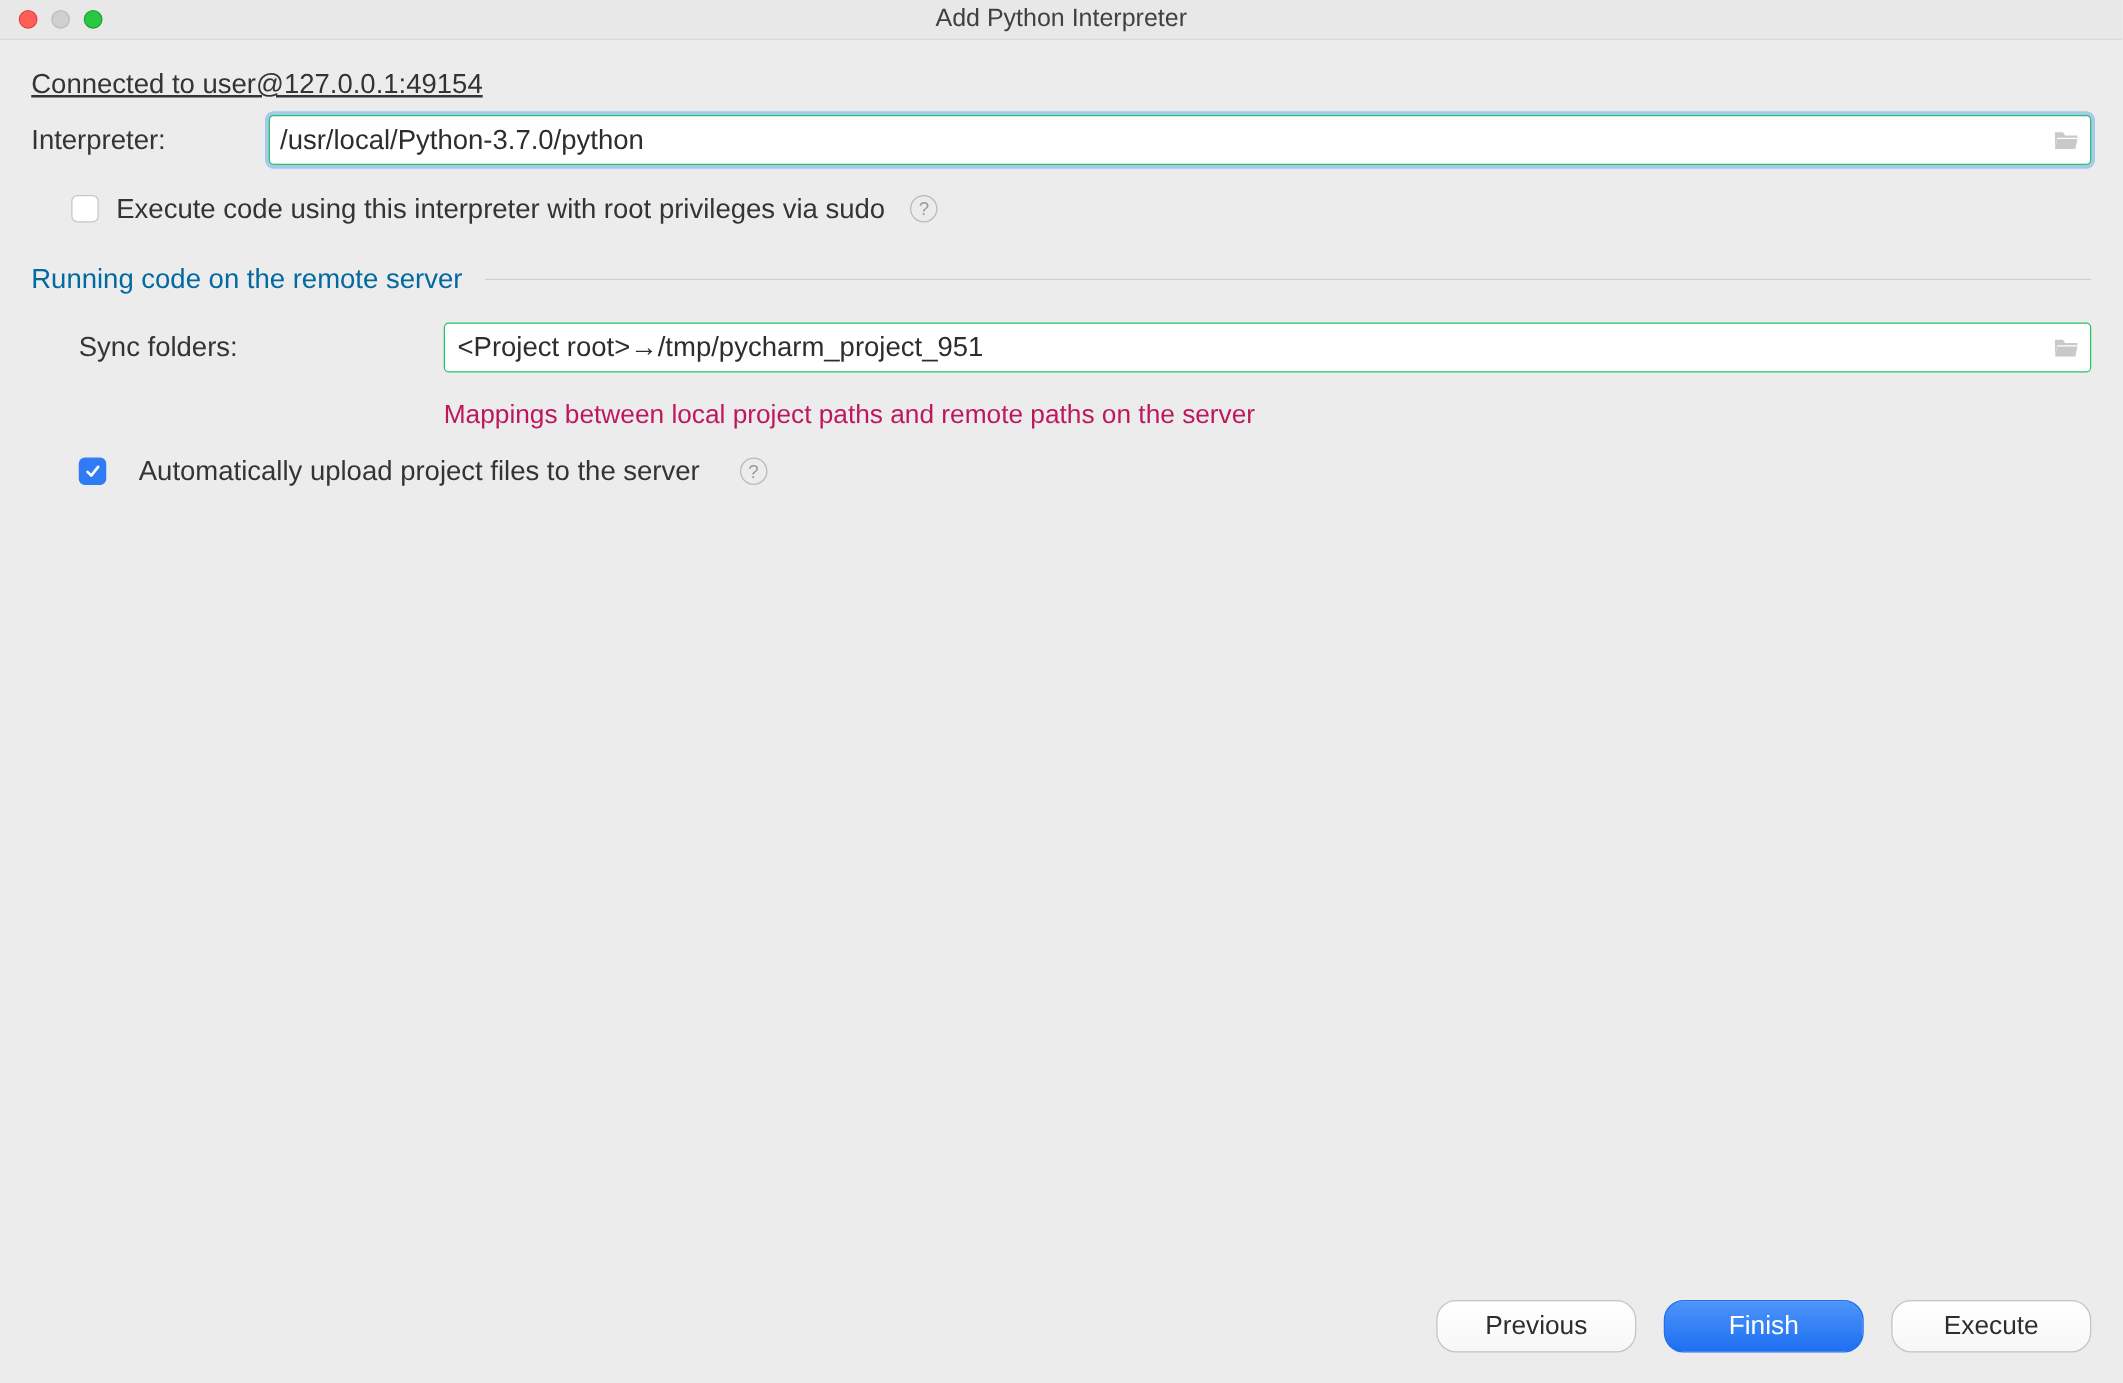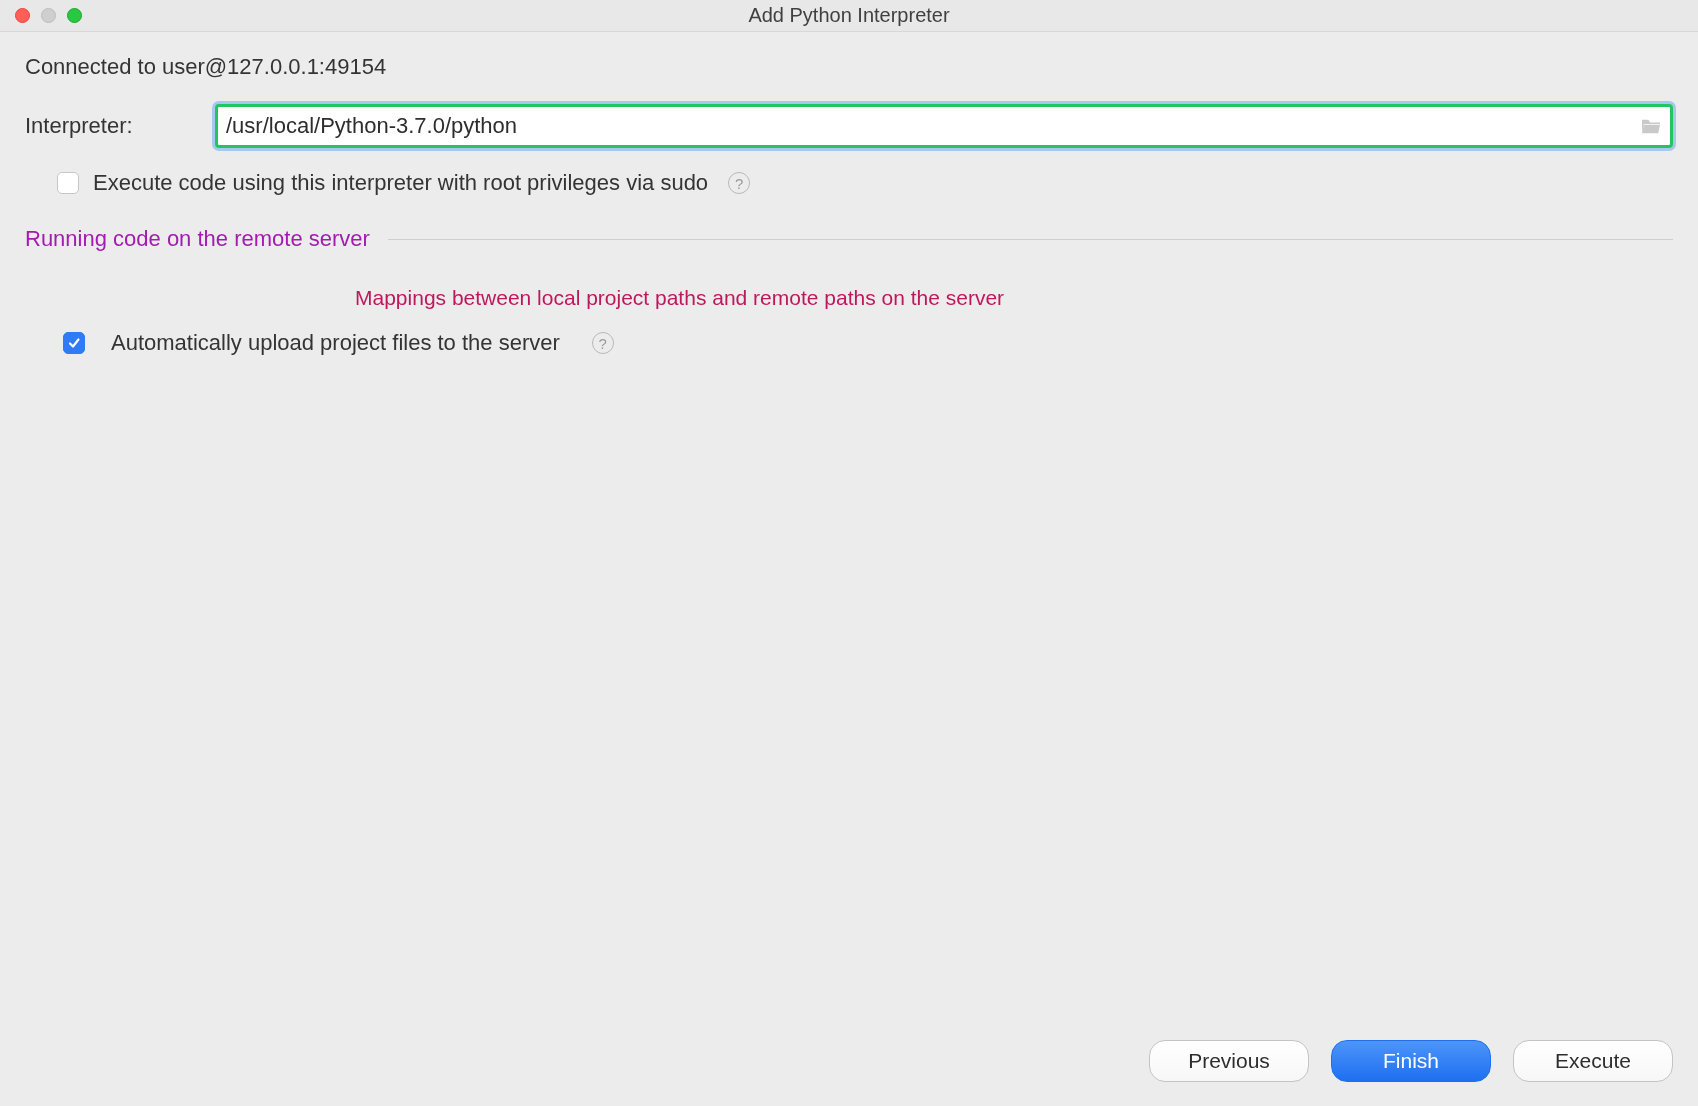--- a/index.html
+++ b/index.html
@@ -40,39 +40,40 @@
   }
 
   
   .content {
     padding: 22px 25px 0 25px;
   }
 
   .status-line {
     font-size: 22px;
     color: #343434;
-    margin-bottom: 24px;
+    margin-bottom: 12px;
+    text-decoration: underline;
   }
 
   .row {
     display: flex;
     align-items: center;
   }
 
   .interp-row { margin-bottom: 22px; gap: 32px; }
   .interp-label {
     width: 158px;
     font-size: 22px;
     color: #343434;
     flex: 0 0 auto;
   }
   .input-wrap {
     flex: 1;
     position: relative;
-    border: 3px solid #22c55e;
+    border: 1px solid #22c55e;
     border-radius: 4px;
     background: #ffffff;
     box-shadow: 0 0 0 3px #a7c7ed;
     display: flex;
     align-items: center;
   }
   .input-wrap.plain { box-shadow: none; }
   .text-input {
     flex: 1;
     border: none;
@@ -143,21 +144,21 @@
 
   
   .section-head {
     display: flex;
     align-items: center;
     gap: 18px;
     margin: 30px 0 22px 0;
   }
   .section-head .lbl {
     font-size: 22px;
-    color: #a21caf;
+    color: #0369a1;
     white-space: nowrap;
   }
   .section-head .rule {
     flex: 1;
     height: 1px;
     background: #cfcfcf;
   }
 
   .sync-row { align-items: center; margin-bottom: 10px; }
   .sync-label {
@@ -246,20 +247,33 @@
     <div class="chk"></div>
     <span class="chk-label">Execute code using this interpreter with root privileges via sudo</span>
     <span class="help-icon">?</span>
   </div>
 
   <div class="section-head">
     <span class="lbl">Running code on the remote server</span>
     <span class="rule"></span>
   </div>
 
+  <div class="row sync-row">
+    <div class="sync-label">Sync folders:</div>
+    <div class="sync-wrap">
+      <div class="input-wrap plain">
+        <div class="sync-value">&lt;Project root&gt;→/tmp/pycharm_project_951</div>
+        <div class="folder-btn">
+          <svg class="folder-icon" viewBox="0 0 24 20">
+            <path d="M2 3h7l2 3h11v2H4l-2 9V3zM4 9h18l-2 9H2l2-9z"></path>
+          </svg>
+        </div>
+      </div>
+    </div>
+  </div>
   <div class="row">
     <div class="sync-label"></div>
     <div class="hint">Mappings between local project paths and remote paths on the server</div>
   </div>
 
   <div class="auto-row">
     <div class="chk checked">
       <svg width="14" height="14" viewBox="0 0 14 14">
         <path d="M3 7.5l3 3 5.5-7" fill="none" stroke-width="2.2" stroke-linecap="round" stroke-linejoin="round"></path>
       </svg>

